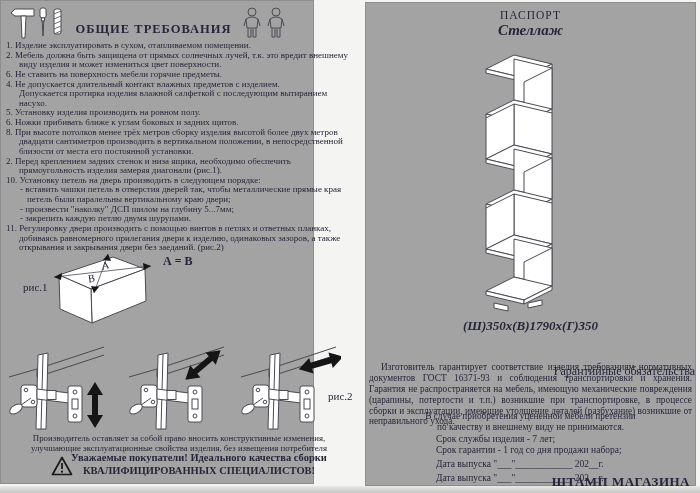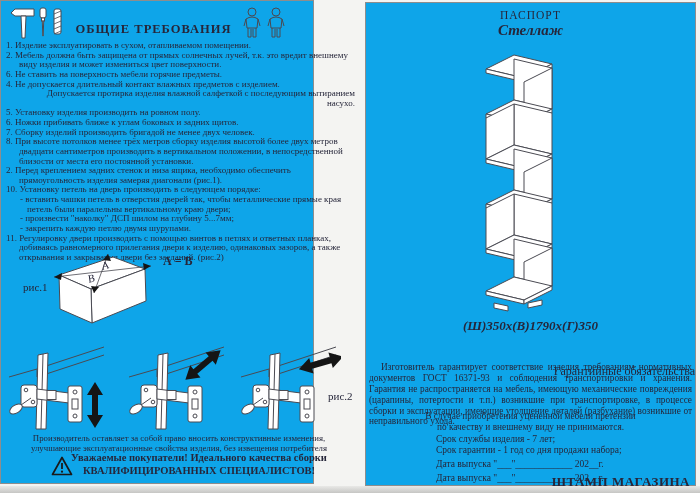--- a/index.html
+++ b/index.html
@@ -4,35 +4,35 @@
 <style>
   html,body{margin:0;padding:0;}
   body{
     width:700px;height:493px;position:relative;overflow:hidden;
     background:#f4f4f2;
     font-family:"Liberation Serif","DejaVu Serif",serif;
     color:#26263a;
   }
   .abs{position:absolute;}
   .box{
-    position:absolute;background:#0ea5e9;border:1px solid #8d8d8d;
+    position:absolute;background:#a3a3a3;border:1px solid #8d8d8d;
     box-sizing:border-box;
   }
   .scan-shadow{
     position:absolute;left:0;top:486px;width:700px;height:7px;
     background:linear-gradient(#e9e9e7,#c6c6c4);
   }
   
   .gen-header{
     left:55px;top:21px;width:195px;text-align:center;
     font-size:12.5px;font-weight:bold;letter-spacing:1px;white-space:nowrap;
   }
   .list{left:5px;top:40px;width:349px;font-size:9px;line-height:1.07;}
   .it{padding-left:13px;text-indent:-13px;}
-  .cont{padding-left:13px;text-align:right;}
+  .cont{padding-left:13px;}
   .sub{padding-left:21px;text-indent:-7px;}
   .fig1-label{left:22px;top:280px;font-size:11px;}
   .fig1-eq{left:162px;top:253px;font-size:12px;font-weight:bold;}
   .fig2-label{left:327px;top:389px;font-size:11px;}
   .note{left:10px;top:432px;width:336px;text-align:center;font-size:8.8px;line-height:1.15;}
   .warn-wrap{left:28px;top:451px;width:310px;}
   .warn-text{margin-left:30px;text-align:center;font-size:10.5px;font-weight:bold;line-height:1.2;}
   
   .pass-title{left:0;top:6px;width:329px;text-align:center;font-size:11.5px;letter-spacing:1px;}
   .pass-product{left:0;top:19px;width:329px;text-align:center;font-size:15px;font-weight:bold;font-style:italic;}
@@ -83,21 +83,20 @@
   </svg>
 
   <div class="abs list">
     <div class="it">1. Изделие эксплуатировать в сухом, отапливаемом помещении.</div>
     <div class="it">2. Мебель должна быть защищена от прямых солнечных лучей, т.к. это вредит внешнему виду изделия и может измениться цвет поверхности.</div>
     <div class="it">6. Не ставить на поверхность мебели горячие предметы.</div>
     <div class="it">4. Не допускается длительный контакт влажных предметов с изделием.</div>
     <div class="cont">Допускается протирка изделия влажной салфеткой с последующим вытиранием насухо.</div>
     <div class="it">5. Установку изделия производить на ровном полу.</div>
     <div class="it">6. Ножки прибивать ближе к углам боковых и задних щитов.</div>
-    <div class="it">7. Сборку изделий производить бригадой не менее двух человек.</div>
     <div class="it">8. При высоте потолков менее трёх метров сборку изделия высотой более двух метров двадцати сантиметров производить в вертикальном положении, в непосредственной близости от места его постоянной установки.</div>
     <div class="it">2. Перед креплением задних стенок и низа ящика, необходимо обеспечить прямоугольность изделия замеряя диагонали (рис.1).</div>
     <div class="it">10. Установку петель на дверь производить в следующем порядке:</div>
     <div class="sub">- вставить чашки петель в отверстия дверей так, чтобы металлические прямые края петель были паралельны вертикальному краю двери;</div>
     <div class="sub">- произвести "наколку" ДСП шилом на глубину 5...7мм;</div>
     <div class="sub">- закрепить каждую петлю двумя шурупами.</div>
     <div class="it">11. Регулировку двери производить с помощью винтов в петлях и ответных планках, добиваясь равномерного прилегания двери к изделию, одинаковых зазоров, а также открывания и закрывания двери без заеданий. (рис.2)</div>
   </div>
 
   <div class="abs fig1-label">рис.1</div>

